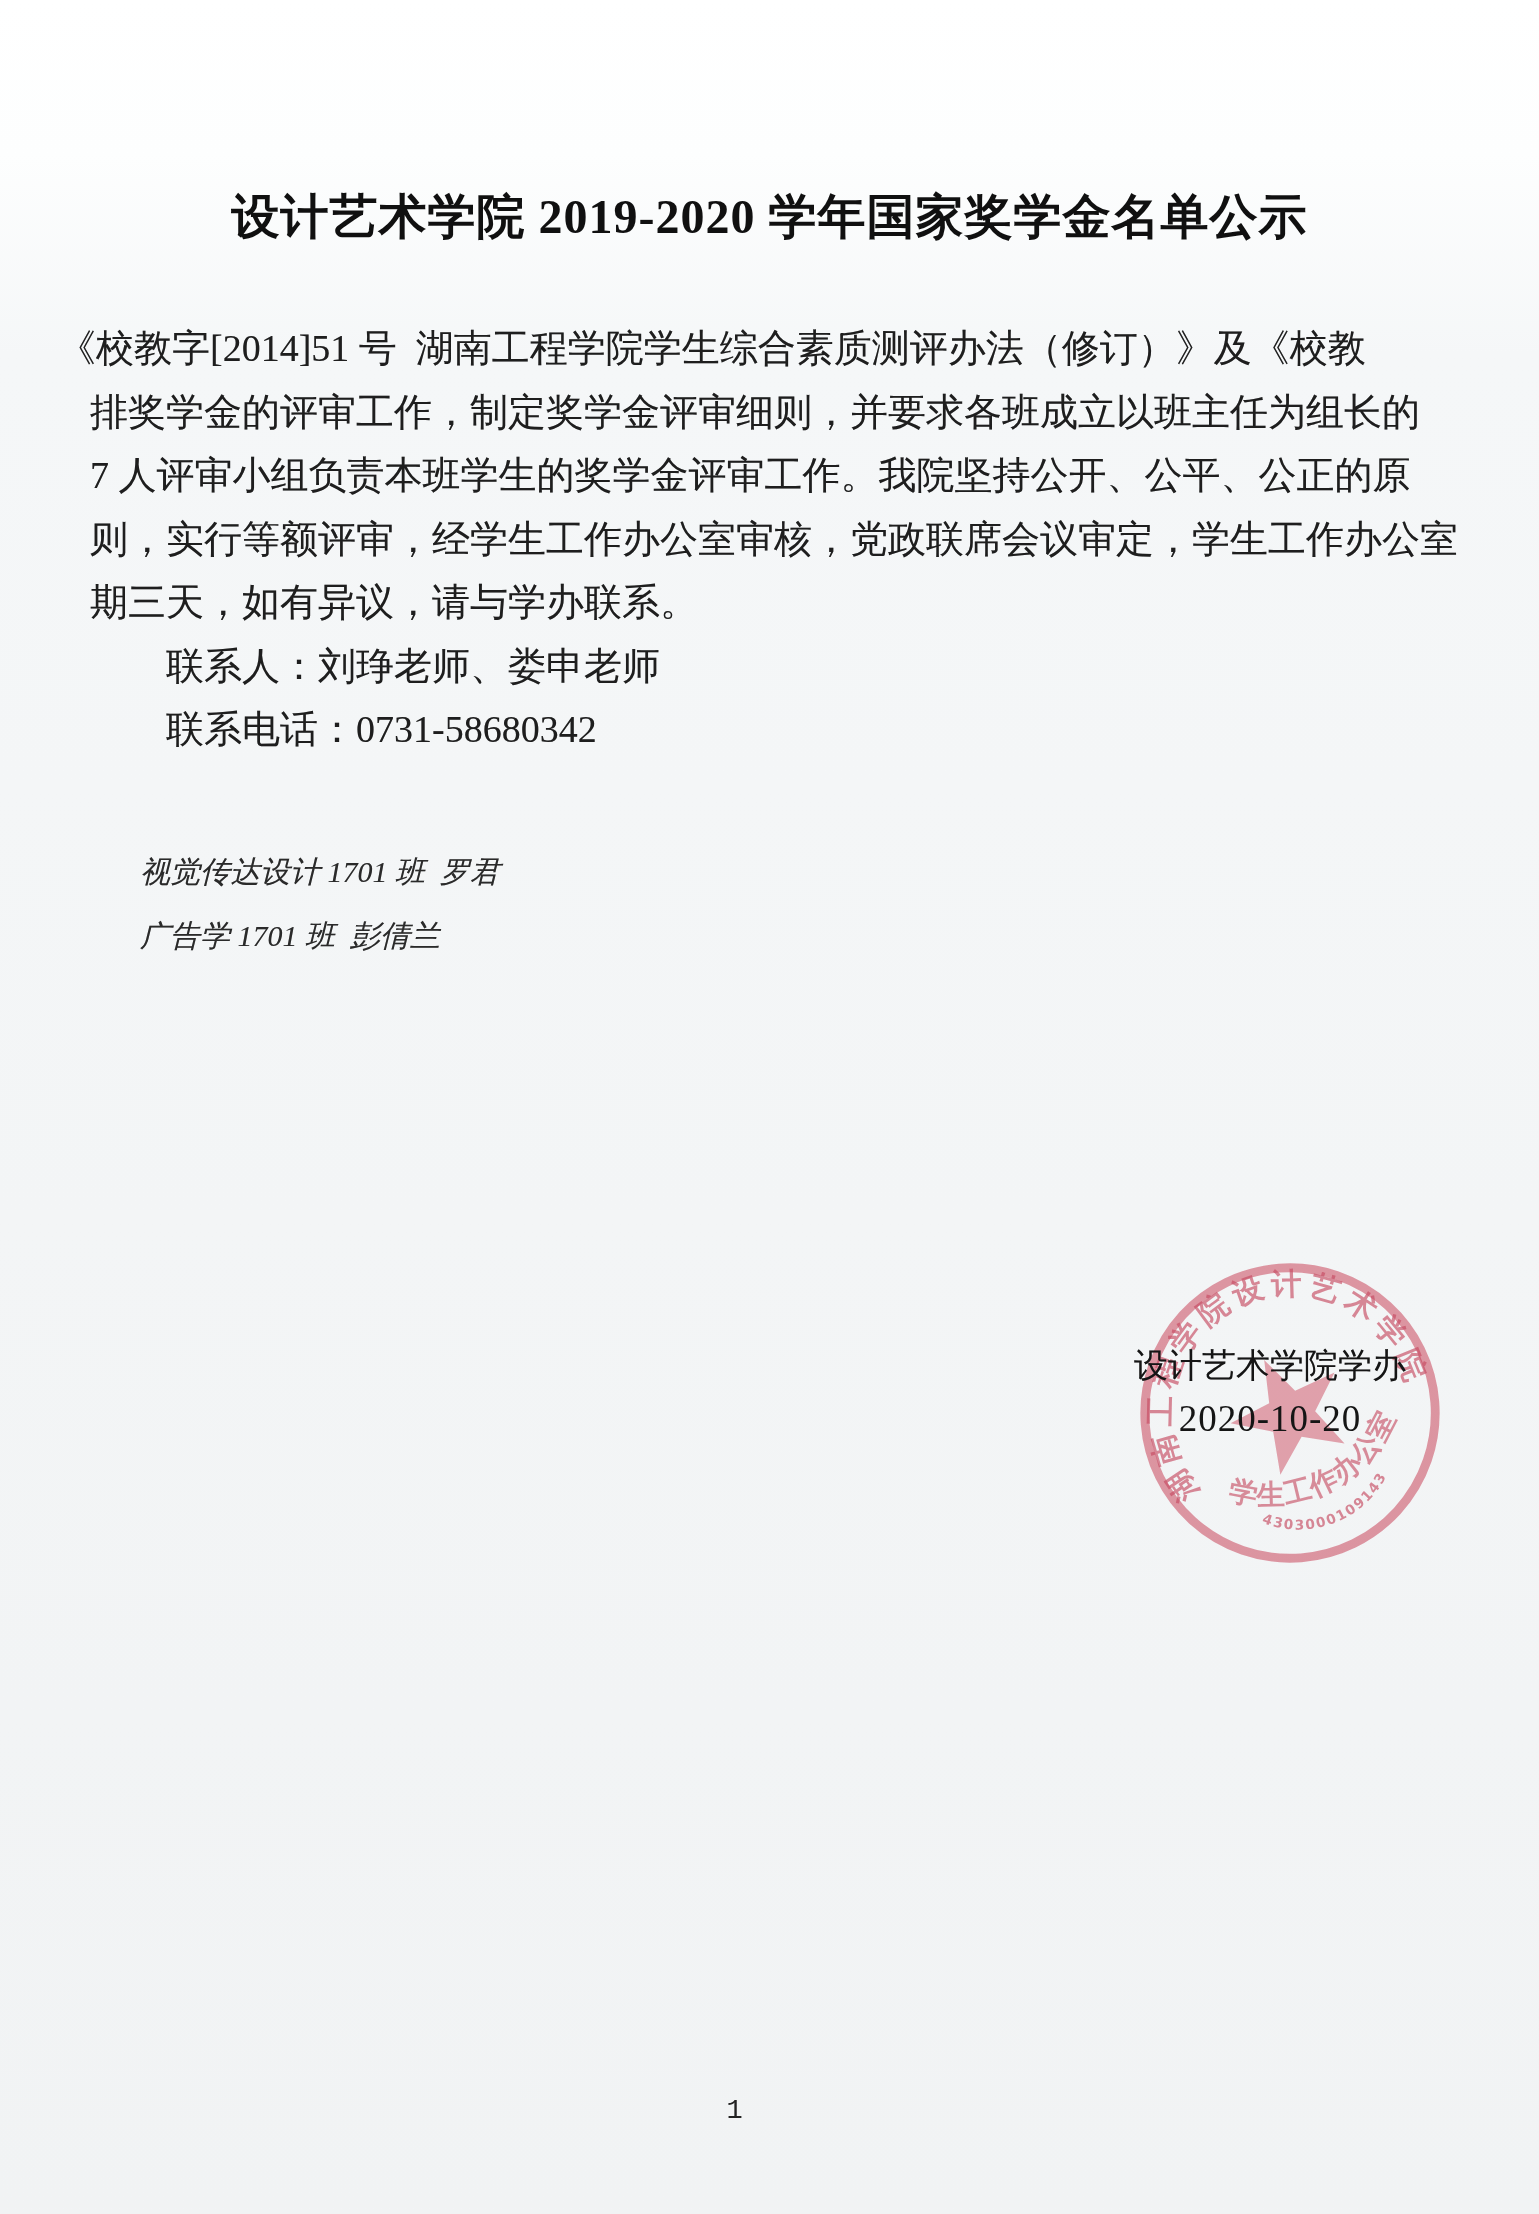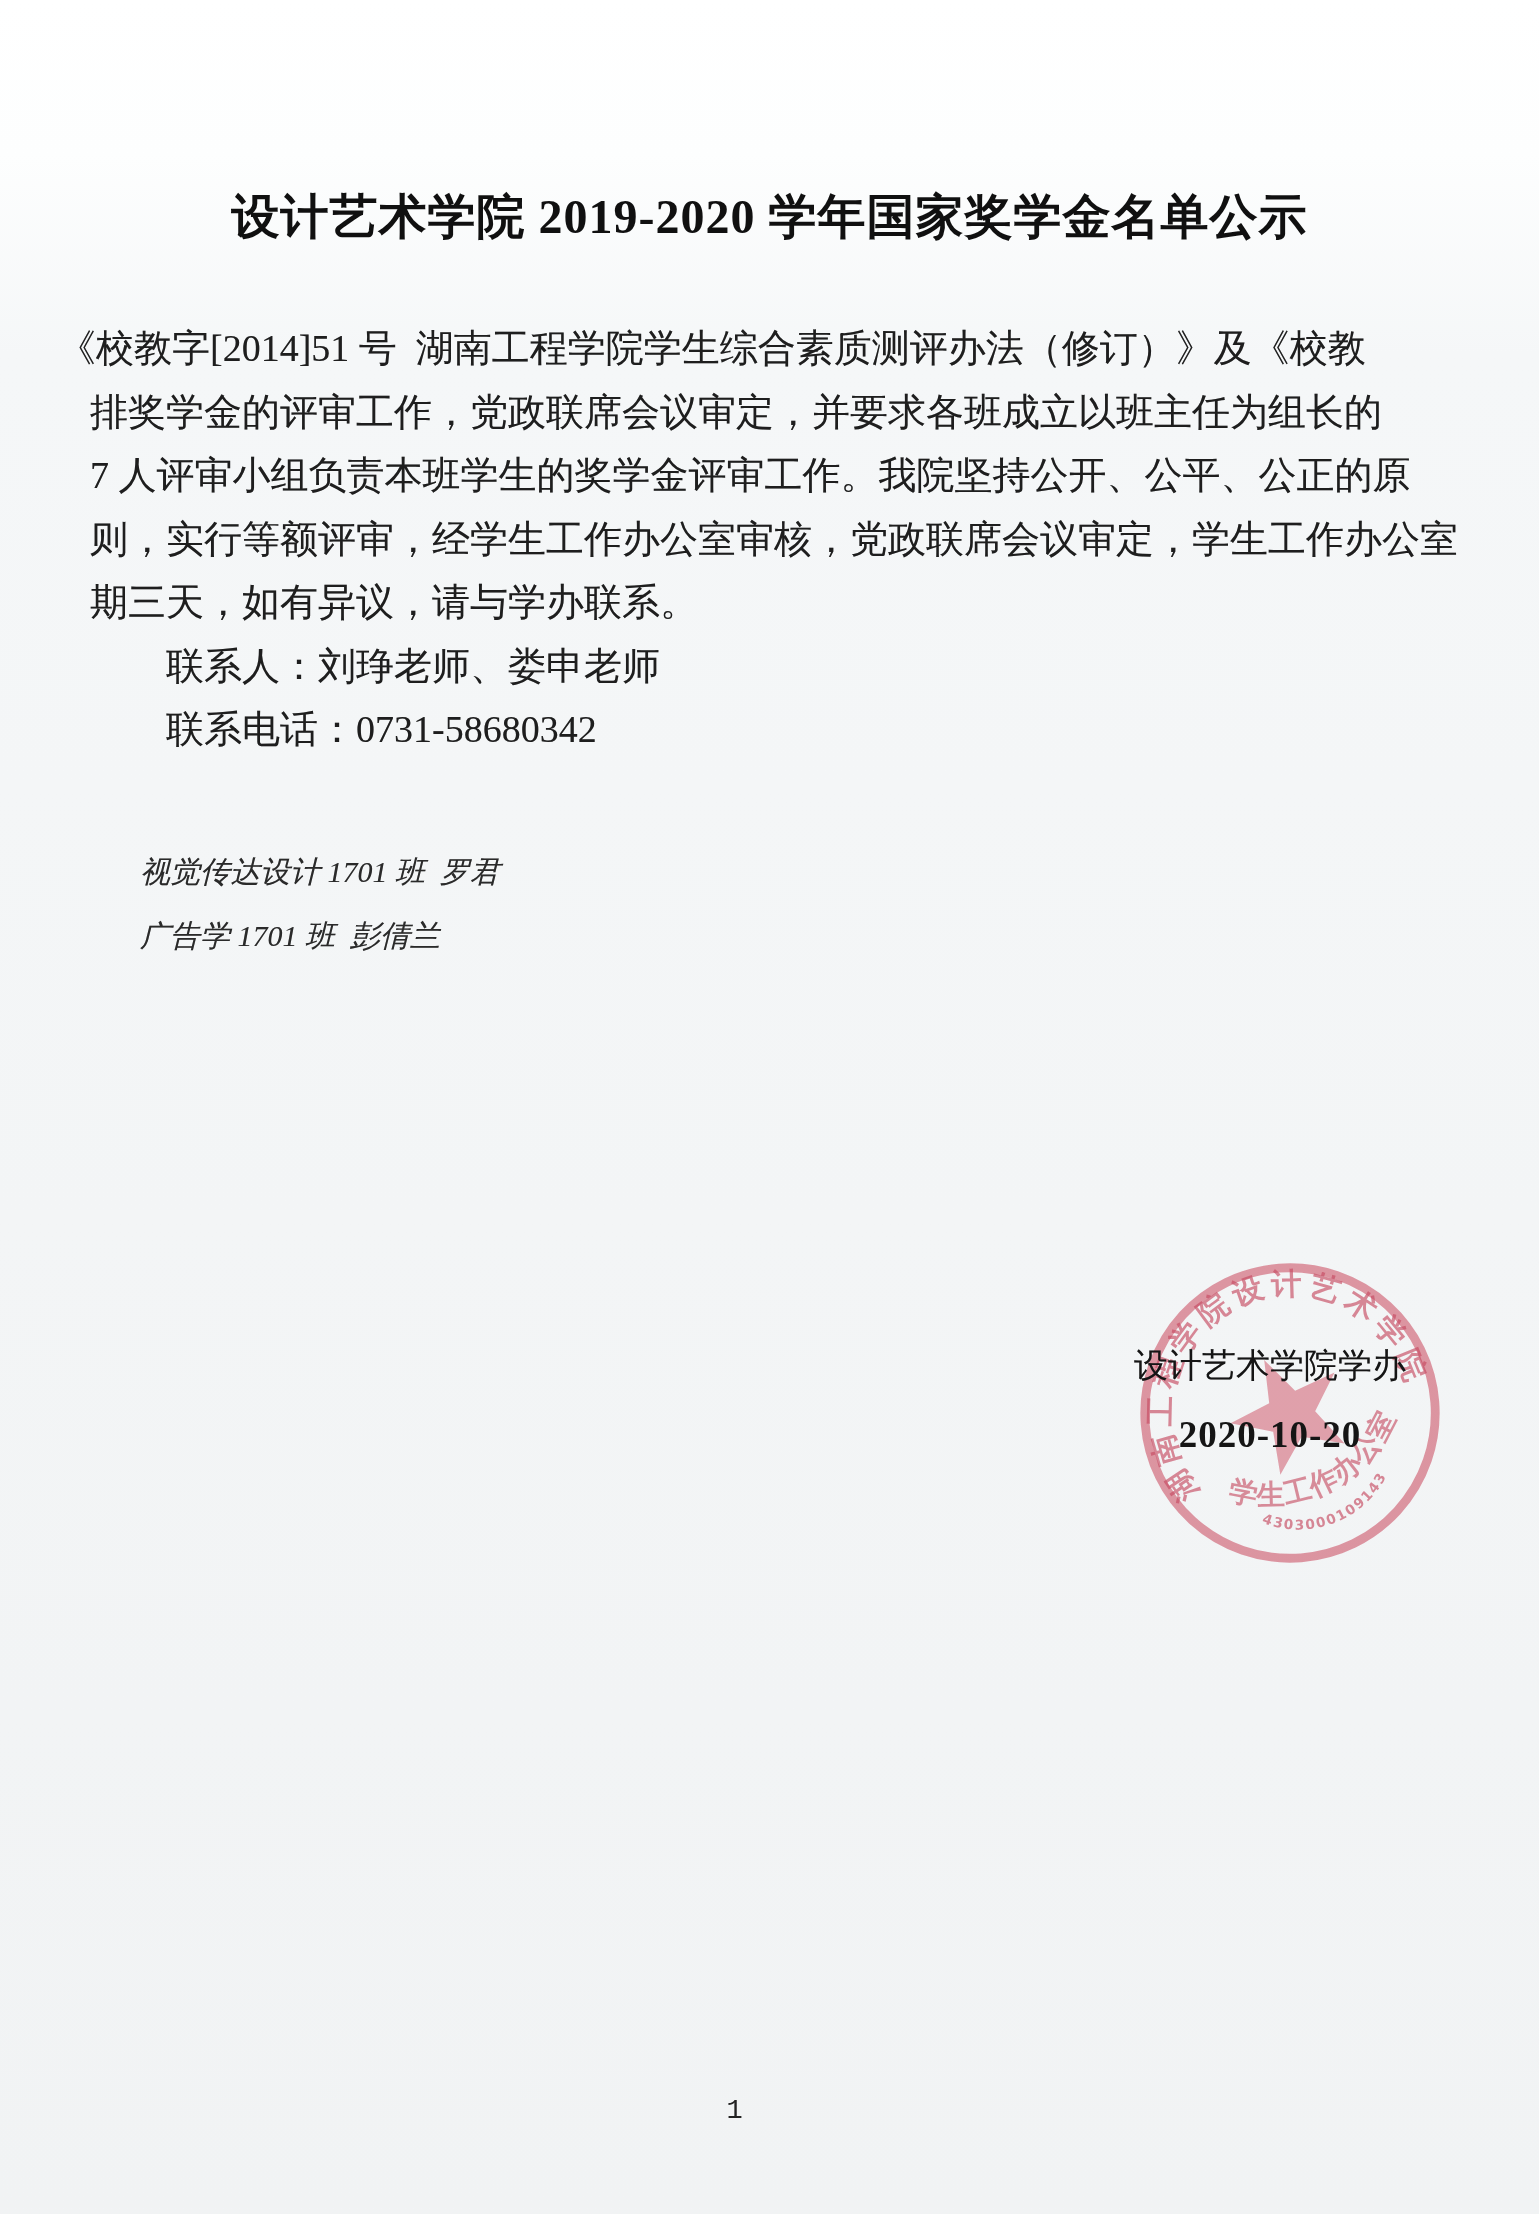--- a/index.html
+++ b/index.html
@@ -55,27 +55,26 @@
     z-index:3;
   }
   .signature .org{
     font-size:34px;
     white-space:pre;
     color:#151515;
     text-shadow:0 0 0.6px rgba(20,20,20,.35);
     margin-top:48px;
   }
   .signature .date{
-    margin-top:24px;
+    margin-top:8px;
     font-size:37px;
     letter-spacing:1px;
     white-space:pre;
     color:#151515;
     font-family:"Liberation Serif","DejaVu Serif",serif;
-    font-weight:bold;
   }
   .seal{
     position:absolute;
     left:1133px; top:1256px;
     width:314px; height:314px;
     transform:rotate(-26deg);
     mix-blend-mode:multiply;
     opacity:.95;
     z-index:2;
   }
@@ -90,21 +89,21 @@
 </style>
 </head>
 <body>
 
 <div class="page">
 
   <h1 class="title">设计艺术学院 2019-2020 学年国家奖学金名单公示</h1>
 
   <div class="body-text">
     <div class="line hang">《校教字[2014]51 号  湖南工程学院学生综合素质测评办法（修订）》及《校教</div>
-    <div class="line">排奖学金的评审工作，党政联席会议审定，并要求各班成立以班主任为组长的</div>
+    <div class="line">排奖学金的评审工作，制定奖学金评审细则，并要求各班成立以班主任为组长的</div>
     <div class="line">7 人评审小组负责本班学生的奖学金评审工作。我院坚持公开、公平、公正的原</div>
     <div class="line">则，实行等额评审，经学生工作办公室审核，党政联席会议审定，学生工作办公室</div>
     <div class="line">期三天，如有异议，请与学办联系。</div>
     <div class="line indent">联系人：刘琤老师、娄申老师</div>
     <div class="line indent">联系电话：0731-58680342</div>
   </div>
 
   <div class="awardees">
     <div class="awardee-line">视觉传达设计 1701 班  罗君</div>
     <div class="awardee-line">广告学 1701 班  彭倩兰</div>

